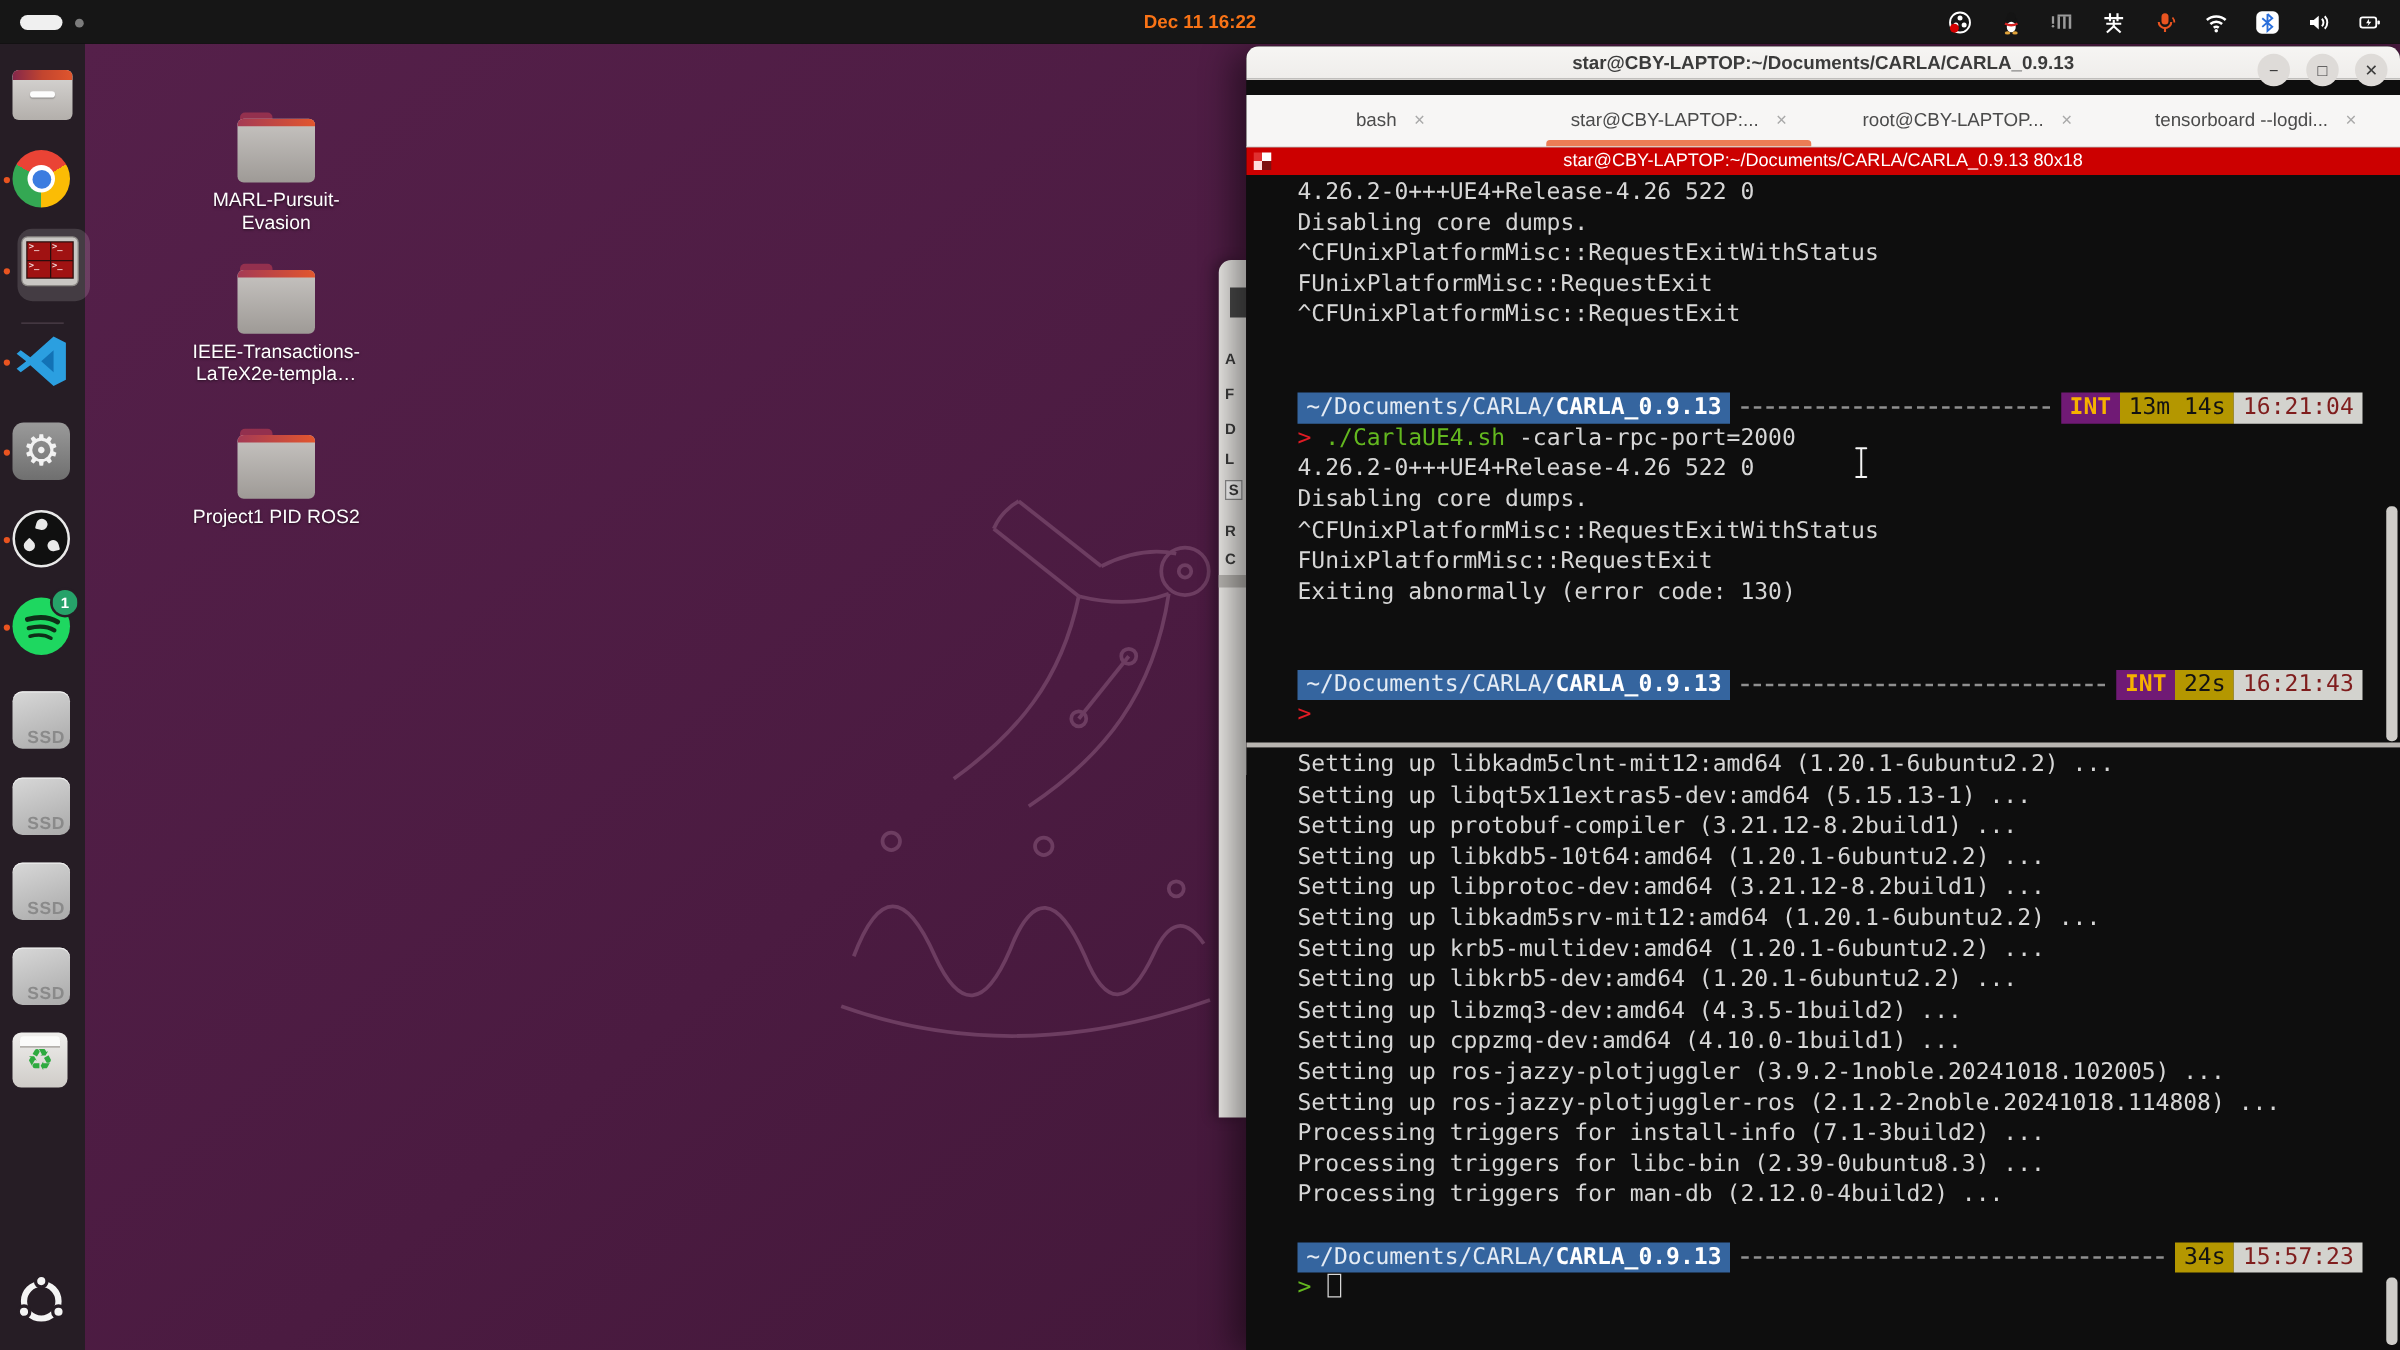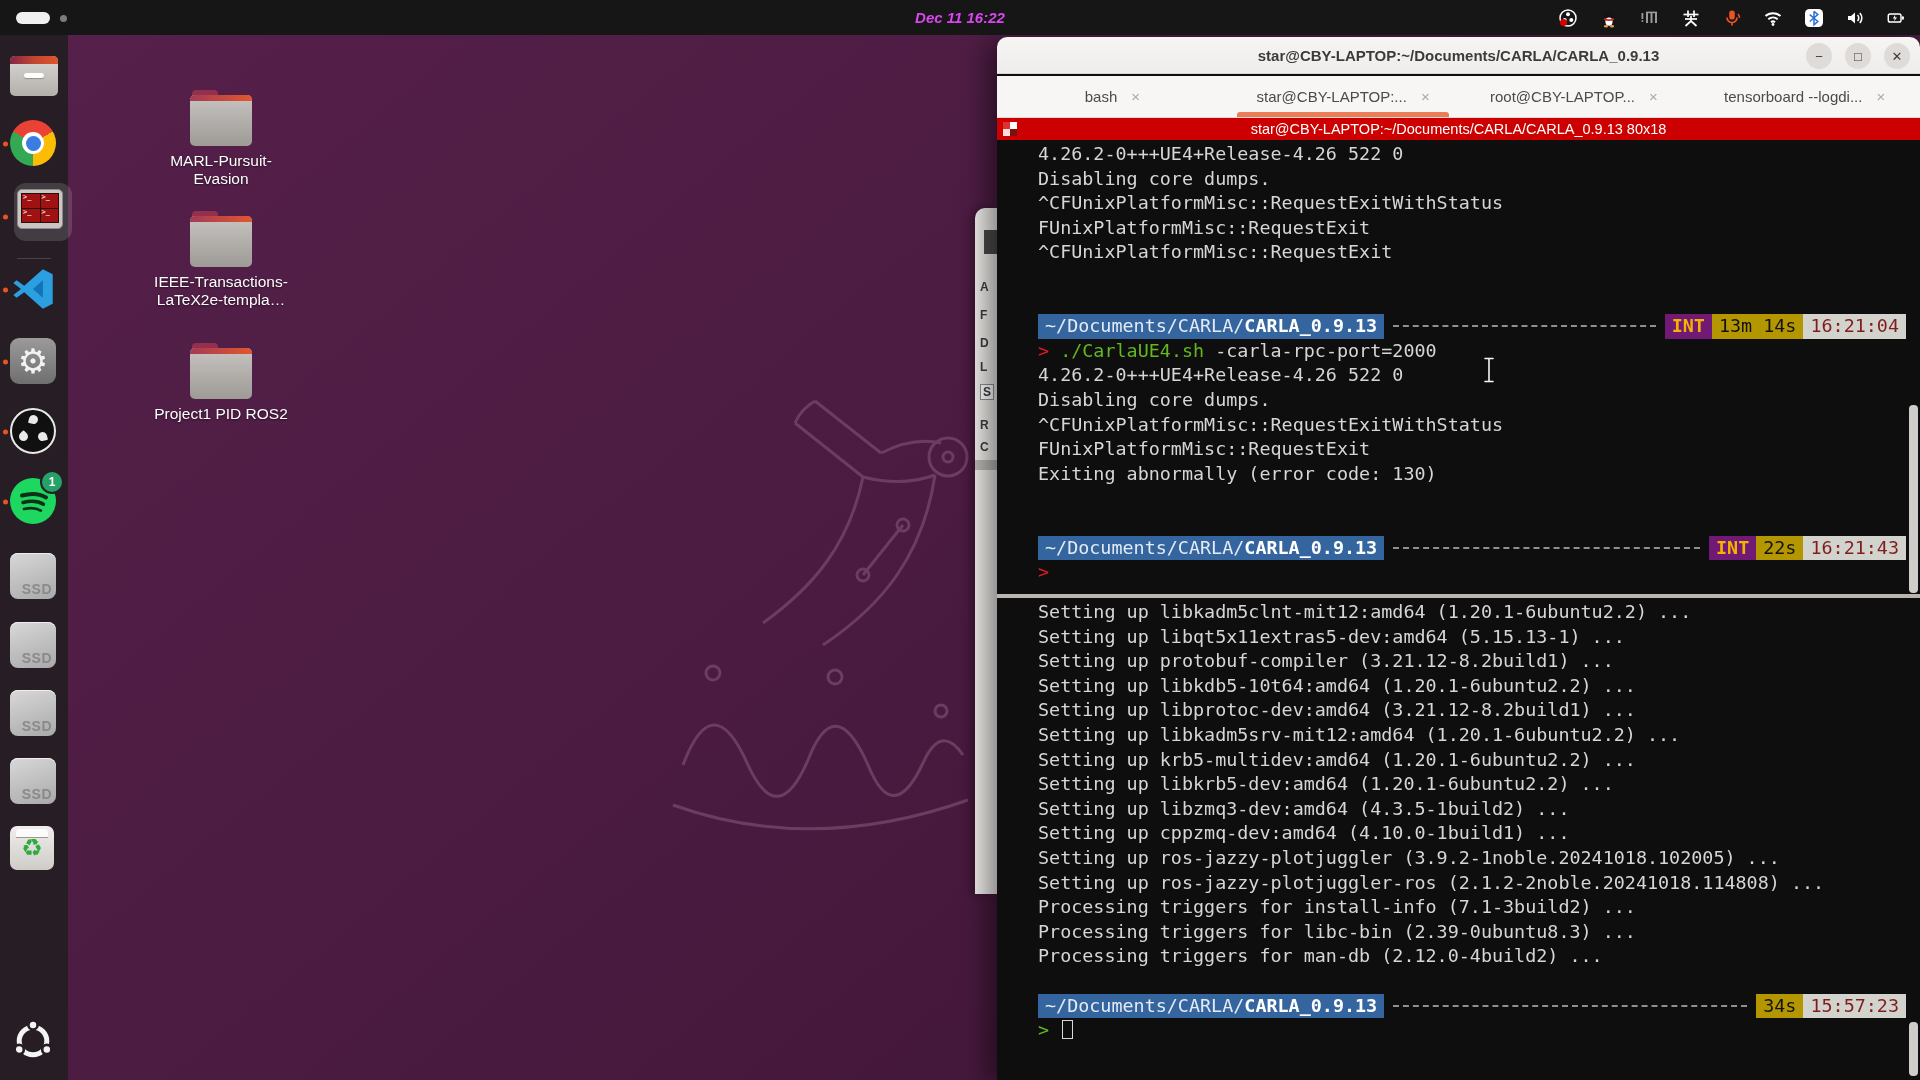--- a/index.html
+++ b/index.html
@@ -8,21 +8,21 @@
   #screen { position:relative; width:1920px; height:1080px; overflow:hidden; }
 
   
   #topbar { position:absolute; left:0; top:0; width:1920px; height:35px;
             background:#161616; z-index:30; }
   #ws-pill { position:absolute; left:16px; top:12px; width:34px; height:12px;
              background:#f0f0f0; border-radius:7px; }
   #ws-dot { position:absolute; left:60px; top:15px; width:7px; height:7px;
             background:#7c7c7c; border-radius:50%; }
   #clock { position:absolute; left:50%; transform:translateX(-50%); top:0;
-           height:35px; line-height:35px; color:#d946ef; font-size:15px; font-weight:700;font-style:italic; }
+           height:35px; line-height:35px; color:#f97316; font-size:15px; font-weight:700; }
   #tray { position:absolute; right:14px; top:0; height:35px; display:flex;
           align-items:center; gap:21px; }
   .tray-ic { width:20px; height:20px; display:flex; align-items:center; justify-content:center; }
 
   
   #dock { position:absolute; left:0; top:35px; width:68px; height:1045px;
           background:#261d25; z-index:20; }
   .ditem { position:absolute; left:10px; width:48px; height:48px; }
   .rdot { position:absolute; left:-7px; top:50%; transform:translateY(-50%);
           width:5px; height:5px; border-radius:50%; background:#e95420; }
@@ -94,21 +94,21 @@
       background:#edebe8; border-radius:10px 0 0 0; z-index:5; box-shadow:-4px 0 10px rgba(0,0,0,.3); }
   #peek .notch { position:absolute; right:0; top:22px; width:13px; height:24px; background:#4a4a4a; }
   #peek .frag { position:absolute; left:5px; color:#3d3d3d; font-size:12px; font-weight:700; }
   #peek .frag.boxed { border:1px solid #8f8f8f; padding:0 2px; background:#fff; }
   #peek .graybar { position:absolute; left:0; top:252px; width:100%; height:10px; background:#b9b6b2; }
 
   
   #term { position:absolute; left:997px; top:37px; width:923px; height:1043px;
       border-radius:10px 10px 0 0; z-index:10; box-shadow:-10px 4px 26px rgba(0,0,0,.45);
       background:#0e0e0e; overflow:hidden; }
-  #titlebar { position:absolute; left:0; top:0; width:100%; height:37px;
+  #titlebar { position:absolute; left:0; top:0; width:100%; height:27px;
       background:linear-gradient(#f6f5f3,#efedeb); border-bottom:1px solid #d8d5d2;
       display:flex; align-items:center; justify-content:center; }
   #titlebar .wt { color:#3b3b3b; font-size:15px; font-weight:700; }
   #winbtns { position:absolute; right:10px; top:6px; display:flex; gap:13px; }
   .wbtn { width:26px; height:26px; border-radius:50%; background:#dedbd8; color:#3c3c3c;
       display:flex; align-items:center; justify-content:center; font-size:13px; line-height:1; }
   #tabbar { position:absolute; left:0; top:39px; width:100%; height:42px; background:#f7f6f5;
       border-bottom:1px solid #dcd9d6; display:flex; }
   .tab { position:relative; width:25%; display:flex; align-items:center; justify-content:center;
       gap:10px; color:#4b4b4b; font-size:15px; }
@@ -126,21 +126,21 @@
       overflow:hidden; }
   #pane0 { top:103px; height:454px; }
   #pane1 { top:561px; height:565px; }
   #splitter { position:absolute; left:0; top:557px; width:100%; height:4px; background:#b9b5b1; }
 
   .trow { height:24.6px; line-height:24.6px; font:18.4px/24.6px "DejaVu Sans Mono", monospace;
       white-space:pre; color:#d6d6d6;margin-left:36px; }
   .trow span.fg { color:#d6d6d6; }
   .trow span.red { color:#e01b24; }
   .trow span.green { color:#63b81f; }
-  .prow { display:flex; align-items:stretch; padding-right:14px; }
+  .prow { display:flex; align-items:stretch; padding-right:30px; }
   .chip { padding:0 7px; height:24.6px; }
   .chip-path { background:#35659f; color:#e4ebf4; }
   .chip-path b { color:#ffffff; font-weight:700; }
   .dashes { flex:1; align-self:center; height:0; border-top:2px dashed #8f8f8f; margin:0 9px; }
   .chip-int { background:#701a75; color:#f6b200; font-weight:700; }
   .chip-dur { background:#b49700; color:#121212; }
   .chip-time { background:#d3d3ce; color:#7f1d1d; }
   .cursor-hollow { display:inline-block; width:11px; height:19px; border:1.5px solid #d8d8d8;
       vertical-align:-3px; margin-left:2px; }
   .sb { position:absolute; width:9px; border-radius:4px; background:#cfcdc9; right:2px; z-index:12; }

